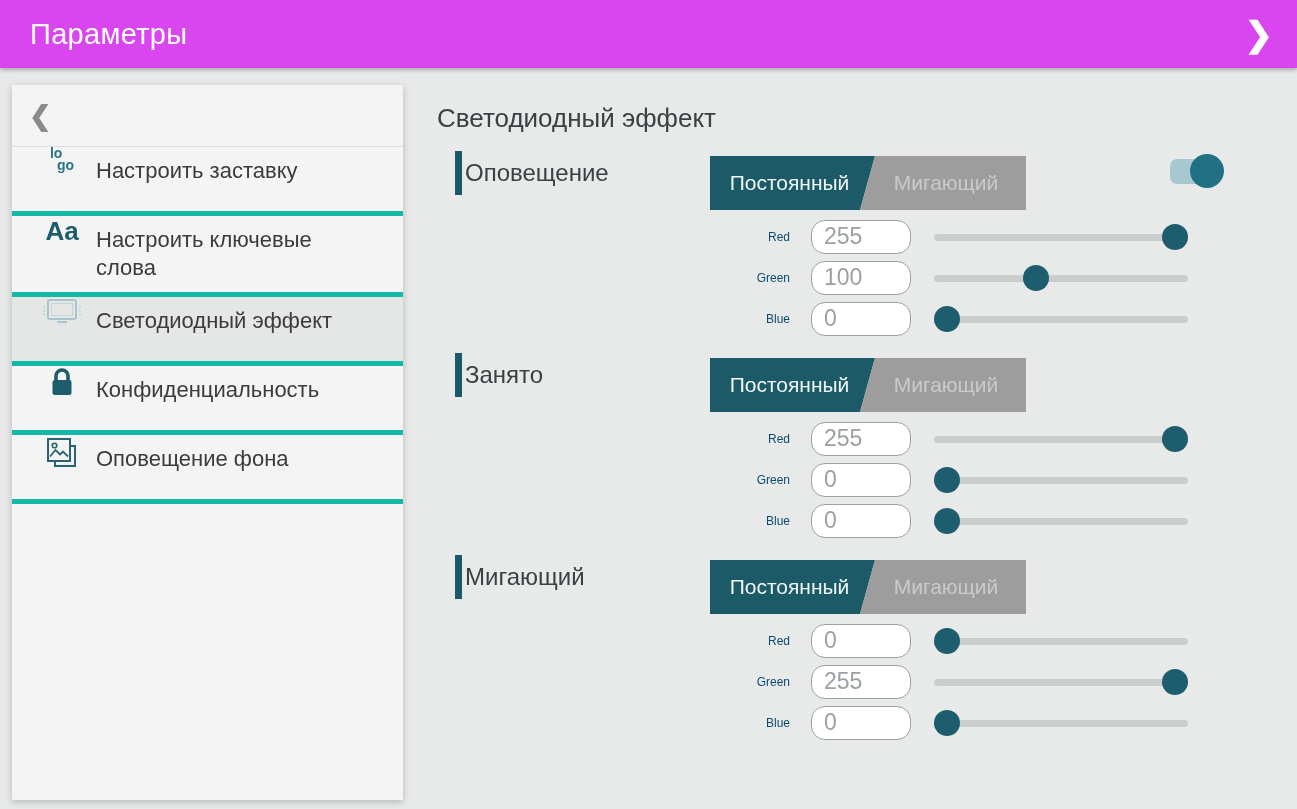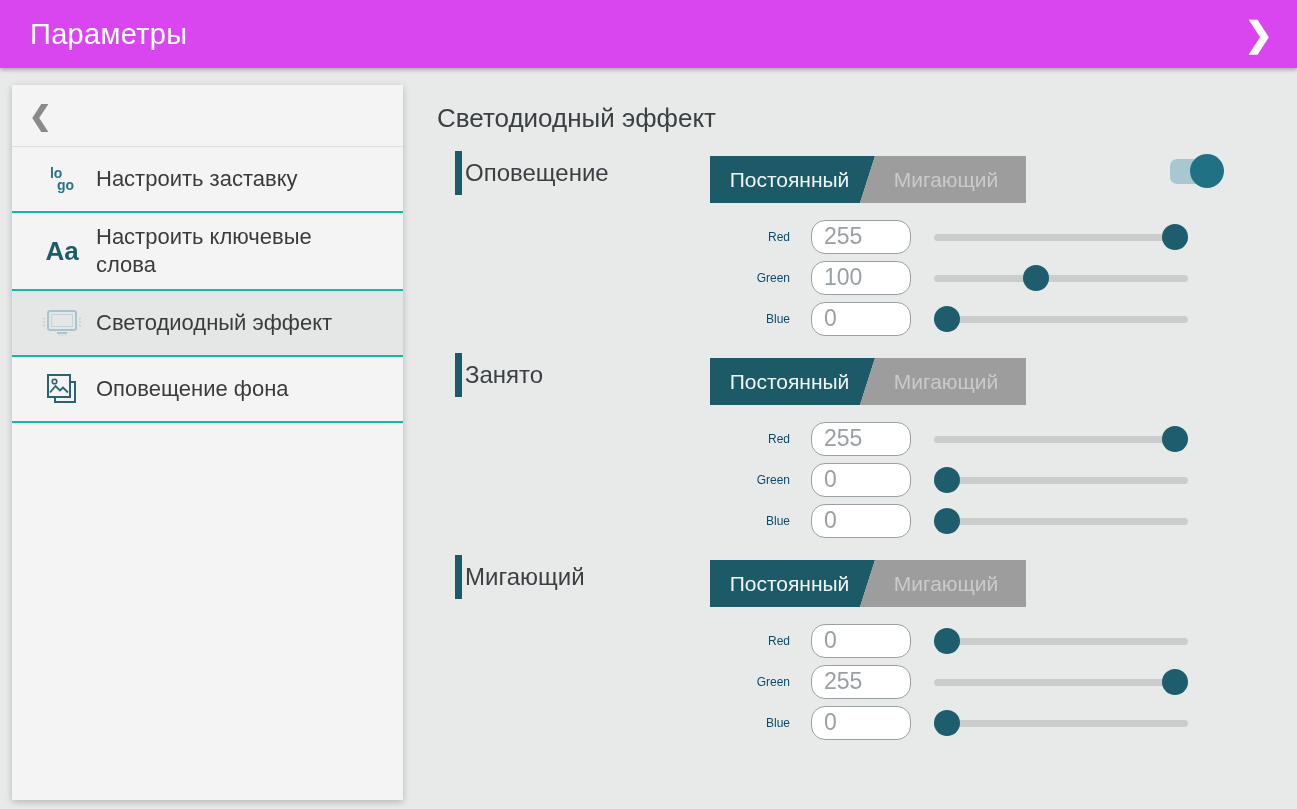--- a/index.html
+++ b/index.html
@@ -11,37 +11,37 @@
        box-shadow:0 2px 4px rgba(0,0,0,.28);display:flex;align-items:center;z-index:5;}
   .hdr-title{color:#ffffff;font-size:29px;margin-left:30px;font-weight:400;letter-spacing:.3px;}
   .hdr-collapse{position:absolute;right:14px;top:0;height:68px;display:flex;align-items:center;
        color:#ffffff;font-size:34px;font-weight:bold;padding:0 10px;cursor:pointer;}
 
   
   .sidebar{position:absolute;left:12px;top:85px;width:391px;height:715px;background:#f4f4f4;
        box-shadow:0 2px 7px rgba(0,0,0,.22);z-index:2;}
   .back-row{height:61px;display:flex;align-items:center;padding-left:17px;border-bottom:1px solid #dedede;cursor:pointer;}
   .back-chev{color:#8a8a8a;font-size:27px;font-weight:bold;}
-  .nav-item{display:flex;align-items:center;min-height:64px;padding:0 28px 0 26px;border-bottom:2px solid #14b8a6;cursor:pointer;}
+  .nav-item{display:flex;align-items:flex-start;min-height:64px;padding:0 28px 0 26px;border-bottom:5px solid #14b8a6;cursor:pointer;}
   .nav-item.sel{background:#e5e6e6;}
   .nav-ic{width:48px;min-width:48px;display:flex;align-items:center;justify-content:center;}
   .nav-label{margin-left:10px;font-size:22px;color:#3b3b3b;line-height:28px;padding:10px 0;}
   .logo-ic{color:#2b7583;font-size:14px;font-weight:bold;line-height:12px;}
   .logo-ic .g2{display:block;margin-left:7px;}
   .aa-ic{color:#1d5c6b;font-size:26px;font-weight:bold;}
 
   
   .main{position:absolute;left:404px;top:68px;right:0;bottom:0;padding:35px 0 0 33px;}
   .page-h{font-size:26px;font-weight:400;color:#3b4043;margin:0 0 17px 0;}
   .led{margin-bottom:14px;}
   .sec-head{position:relative;height:44px;}
   .accent{position:absolute;left:18px;top:0;width:7px;height:44px;background:#1b5a66;}
   .sec-title{position:absolute;left:28px;top:0;margin:0;font-size:24px;font-weight:400;color:#3b4043;line-height:44px;}
   .segmented{position:absolute;left:273px;top:5px;width:316px;height:38px;}
-  .seg{position:absolute;top:0;height:47px;display:flex;align-items:center;justify-content:center;font-size:21px;}
+  .seg{position:absolute;top:0;height:54px;display:flex;align-items:center;justify-content:center;font-size:21px;}
   .seg.on{left:0;width:165px;background:#1b5a66;color:#eff6f7;
       clip-path:polygon(0 0,100% 0,calc(100% - 15px) 100%,0 100%);padding-right:6px;box-sizing:border-box;}
   .seg.off{left:150px;width:166px;background:#9d9d9d;color:#c9cbcb;
       clip-path:polygon(15px 0,100% 0,100% 100%,0 100%);padding-left:6px;box-sizing:border-box;}
   .toggle{position:absolute;left:733px;top:3px;width:54px;height:34px;cursor:pointer;}
   .t-track{position:absolute;left:0;top:5px;width:44px;height:25px;border-radius:7px;background:#a7c7d1;}
   .t-knob{position:absolute;right:0;top:0;width:34px;height:34px;border-radius:50%;background:#207183;}
 
   .rows{margin-top:21px;margin-left:267px;}
   .row{display:flex;align-items:center;height:41px;}
@@ -87,20 +87,29 @@
       <rect x="10.5" y="6.5" width="21" height="12" fill="none" stroke="#c3d4d9" stroke-width="1"></rect>
       <path d="M16 25 h10" stroke="#abc4cc" stroke-width="2" fill="none"></path>
       <path d="M2 10 l2 1 M2 14 h2 M2 18 l2 -1 M40 10 l-2 1 M40 14 h-2 M40 18 l-2 -1" stroke="#c3d4d9" stroke-width="1.4" fill="none"></path>
       <path d="M18 27.5 h1 M21 27.5 h1 M24 27.5 h1" stroke="#c3d4d9" stroke-width="1.4" fill="none"></path>
     </svg>
           </span>
     <span class="nav-label">Светодиодный эффект</span>
   </div>
   <div class="nav-item">
     <span class="nav-ic">
+            <svg width="30" height="34" viewBox="0 0 30 34">
+      <path d="M9 16 v-6 a6 6 0 0 1 12 0 v6" fill="none" stroke="#1d5c6b" stroke-width="3.6"></path>
+      <rect x="5.5" y="14" width="19" height="15" rx="2.5" fill="#1d5c6b"></rect>
+    </svg>
+          </span>
+    <span class="nav-label">Конфиденциальность</span>
+  </div>
+  <div class="nav-item">
+    <span class="nav-ic">
             <svg width="36" height="36" viewBox="0 0 36 36">
       <rect x="11" y="11" width="20" height="20" fill="none" stroke="#2a6472" stroke-width="2"></rect>
       <rect x="4" y="4" width="22" height="22" fill="#f4f4f4" stroke="#2a6472" stroke-width="2"></rect>
       <circle cx="10.5" cy="10.5" r="2.3" fill="none" stroke="#2a6472" stroke-width="1.6"></circle>
       <path d="M6 21.5 l5.5-6.5 4.5 4.5 3-3 5 5" fill="none" stroke="#2a6472" stroke-width="1.8"></path>
     </svg>
           </span>
     <span class="nav-label">Оповещение фона</span>
   </div>
       </div>

